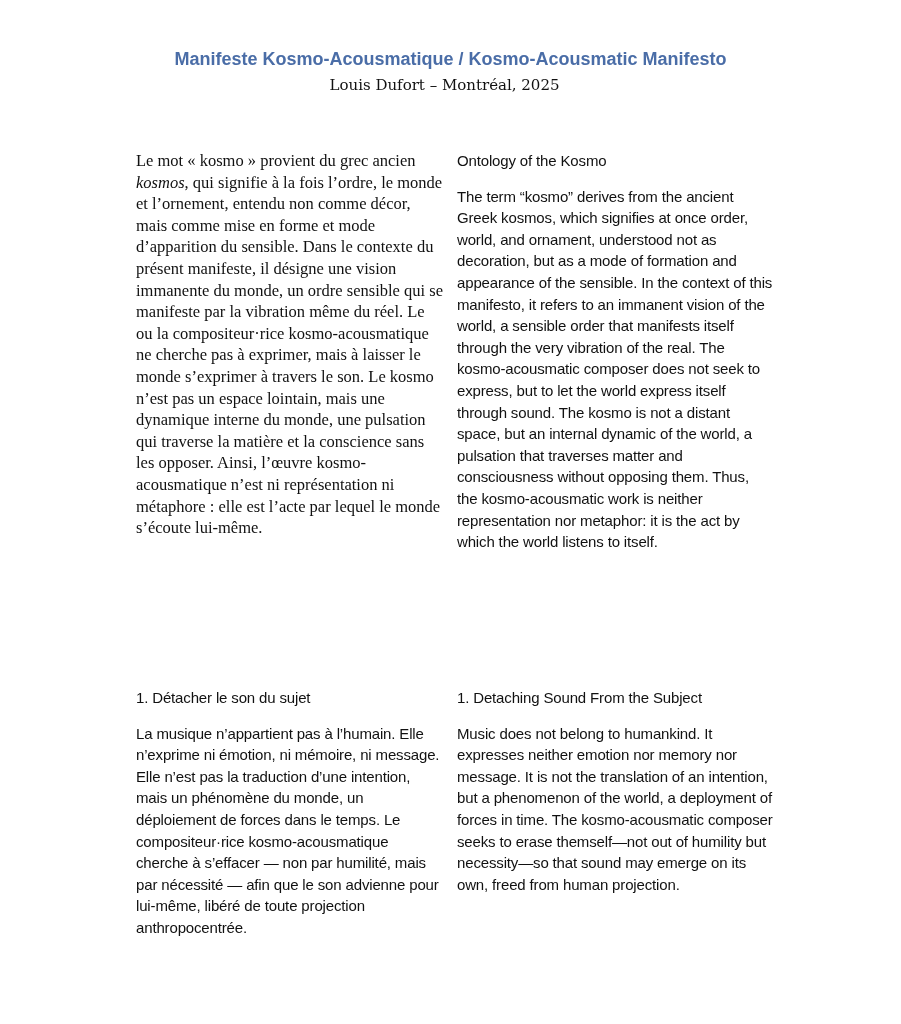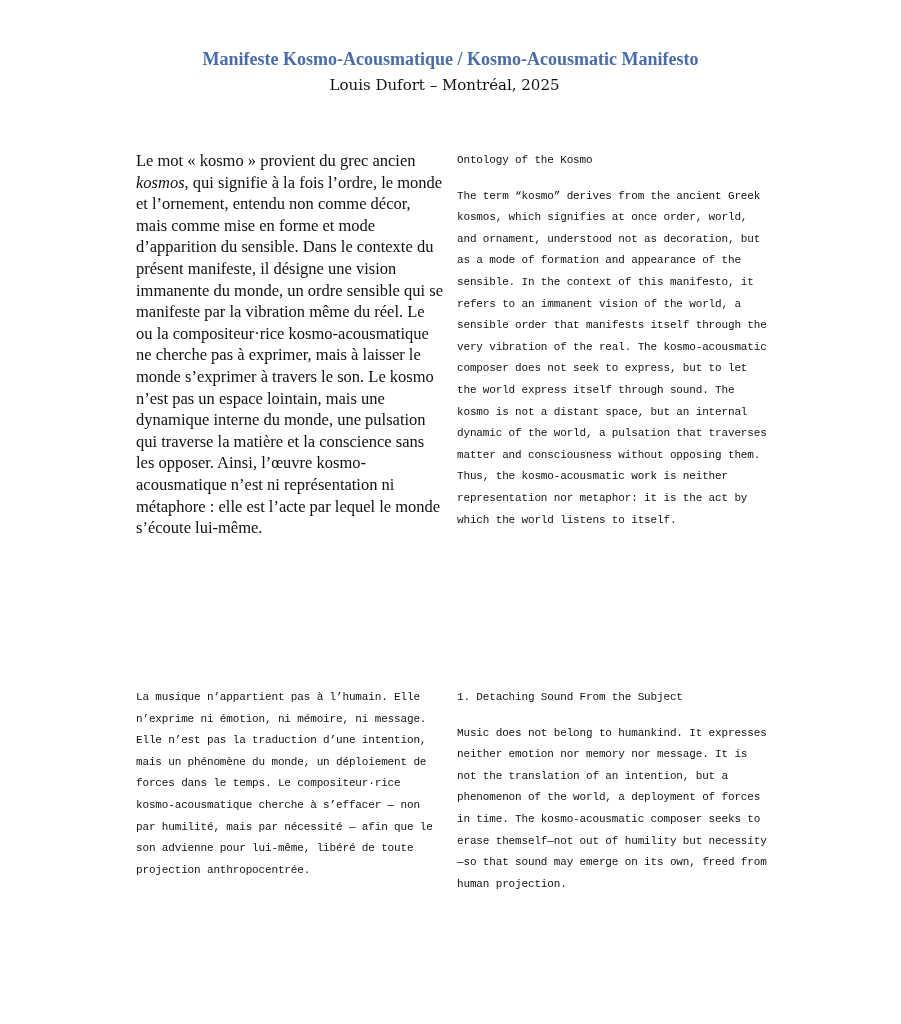--- a/index.html
+++ b/index.html
@@ -12,21 +12,21 @@
     width: 901px;
     height: 1024px;
     background: #ffffff;
     overflow: hidden;
   }
   .doc-header {
     padding-top: 48px;
     text-align: center;
   }
   .doc-title {
-    font-family: Liberation Serif, serif;
+    font-family: Liberation Sans, sans-serif;
     font-weight: bold;
     font-size: 18px;
     line-height: 22px;
     color: #4a6da7;
     margin: 0;
   }
   .doc-byline {
     font-family: "DejaVu Serif", serif;
     font-size: 15px;
     line-height: 20px;
@@ -56,22 +56,22 @@
   
   .font-times h2,
   .font-times p {
     font-family: "Liberation Serif", serif;
     font-size: 16.5px;
     line-height: 21.6px;
   }
   
   .font-slab h2,
   .font-slab p {
-    font-family: Liberation Mono, monospace;
-    font-size: 11px;
+    font-family: Liberation Sans, sans-serif;
+    font-size: 15px;
     line-height: 21.6px;
     letter-spacing: -0.15px;
   }
   .italic { font-style: italic; }
 </style>
 </head>
 <body>
 
 <div class="page">
 
@@ -85,20 +85,21 @@
     <div class="cell font-times">
       <p><span>Le mot « kosmo » provient du grec ancien </span><span class="italic">kosmos</span><span>, qui signifie à la fois l’ordre, le monde et l’ornement, entendu non comme décor, mais comme mise en forme et mode d’apparition du sensible. Dans le contexte du présent manifeste, il désigne une vision immanente du monde, un ordre sensible qui se manifeste par la vibration même du réel. Le ou la compositeur·rice kosmo-acousmatique ne cherche pas à exprimer, mais à laisser le monde s’exprimer à travers le son. Le kosmo n’est pas un espace lointain, mais une dynamique interne du monde, une pulsation qui traverse la matière et la conscience sans les opposer. Ainsi, l’œuvre kosmo-acousmatique n’est ni représentation ni métaphore : elle est l’acte par lequel le monde s’écoute lui-même.</span></p>
     </div>
 
     <div class="cell font-slab">
       <h2>Ontology of the Kosmo</h2>
       <p>The term “kosmo” derives from the ancient Greek kosmos, which signifies at once order, world, and ornament, understood not as decoration, but as a mode of formation and appearance of the sensible. In the context of this manifesto, it refers to an immanent vision of the world, a sensible order that manifests itself through the very vibration of the real. The kosmo-acousmatic composer does not seek to express, but to let the world express itself through sound. The kosmo is not a distant space, but an internal dynamic of the world, a pulsation that traverses matter and consciousness without opposing them. Thus, the kosmo-acousmatic work is neither representation nor metaphor: it is the act by which the world listens to itself.</p>
     </div>
 
     <div class="cell font-slab">
+      <h2>1. Détacher le son du sujet</h2>
       <p>La musique n’appartient pas à l’humain. Elle n’exprime ni émotion, ni mémoire, ni message. Elle n’est pas la traduction d’une intention, mais un phénomène du monde, un déploiement de forces dans le temps. Le compositeur·rice kosmo-acousmatique cherche à s’effacer — non par humilité, mais par nécessité — afin que le son advienne pour lui-même, libéré de toute projection anthropocentrée.</p>
     </div>
 
     <div class="cell font-slab">
       <h2>1. Detaching Sound From the Subject</h2>
       <p>Music does not belong to humankind. It expresses neither emotion nor memory nor message. It is not the translation of an intention, but a phenomenon of the world, a deployment of forces in time. The kosmo-acousmatic composer seeks to erase themself—not out of humility but necessity—so that sound may emerge on its own, freed from human projection.</p>
     </div>
 
   </div>
 </div>

